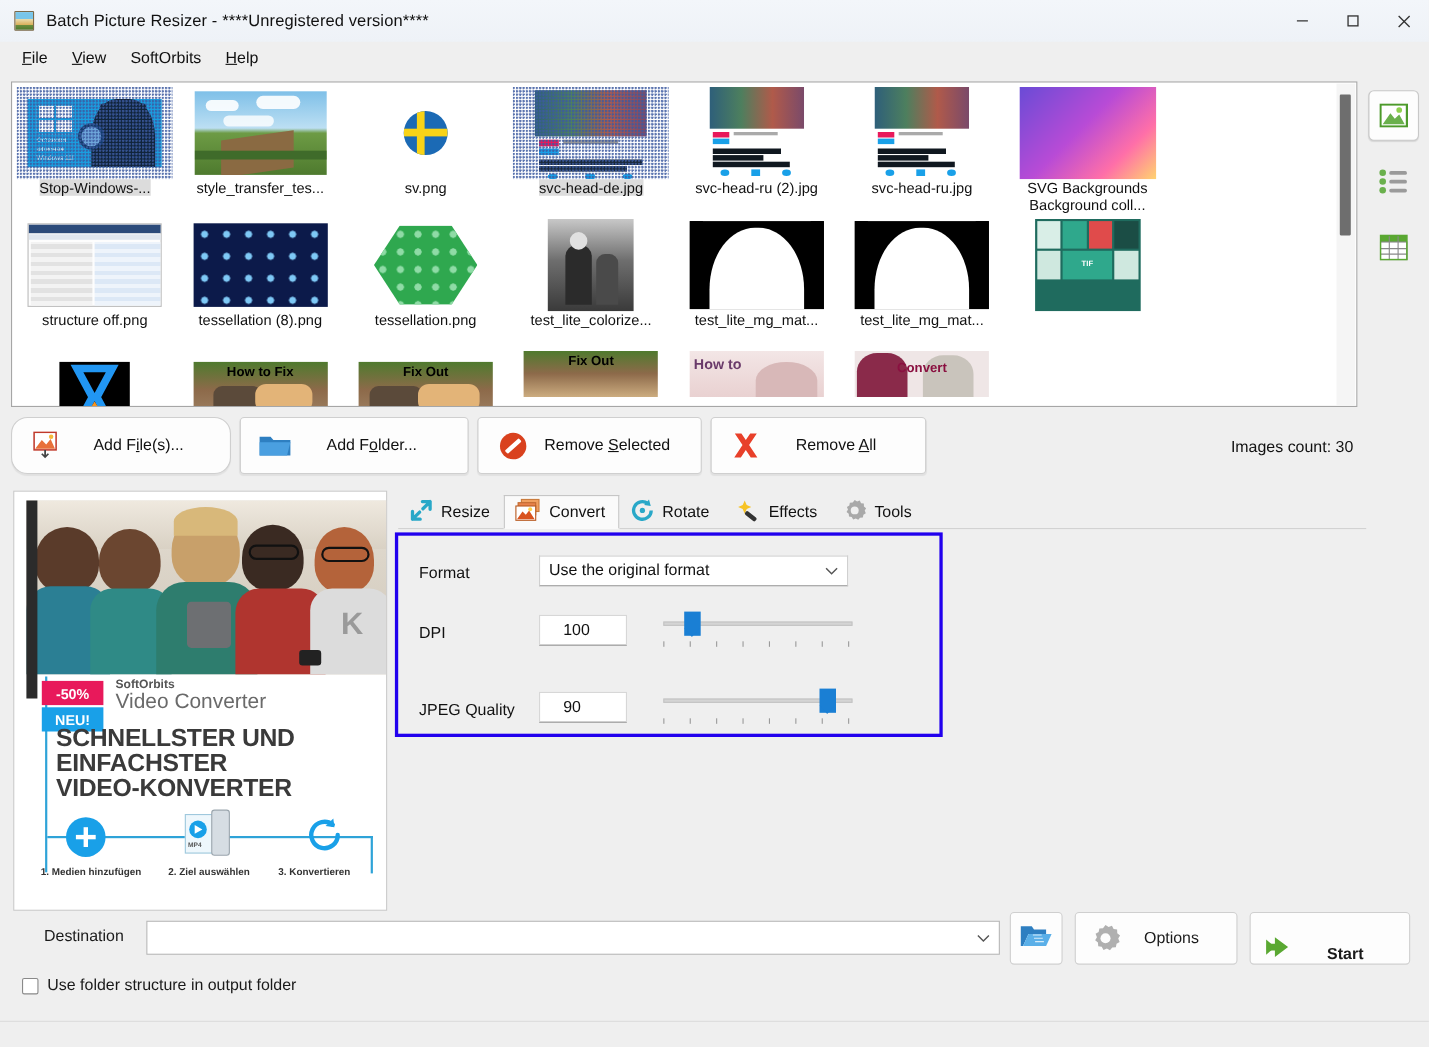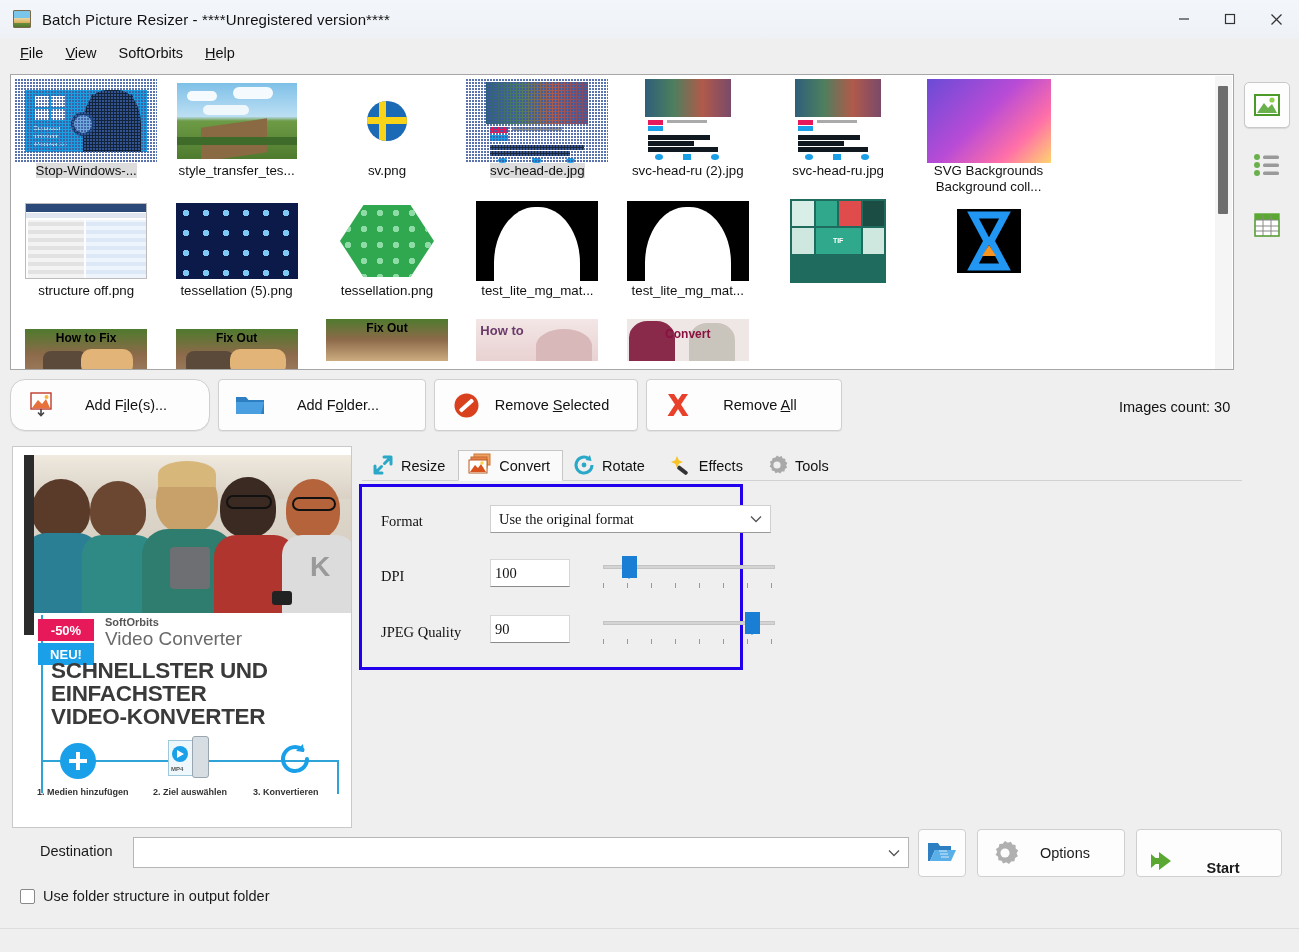--- a/index.html
+++ b/index.html
@@ -104,29 +104,29 @@
   .tab {
     height:31px; display:flex; align-items:center; gap:7px;
     padding:0 12px 0 9px; font-size:14.5px; color:#111; background:transparent;
     border:1px solid transparent; border-bottom:none;
   }
   .tab.active { background:#fafafa; border-color:#c6c6c6; border-bottom:1px solid #fafafa; }
   .tabline { position:absolute; left:362px; top:480px; width:880px; height:1px; background:#d2d2d2; }
 
   
   .convpanel {
-    position:absolute; left:359px; top:484px; width:384px; height:186px;
-    background:#efefef; border:3px solid #2200ee;font-family:Liberation Serif, serif;
+    position:absolute; left:359px; top:484px; width:498px; height:186px;
+    background:#efefef; border:3px solid #2200ee;
   }
   .row { position:absolute; left:0; width:100%; height:40px; }
   .rowlabel { position:absolute; left:19px; font-size:14.5px; color:#111; }
   .txtfield {
     position:absolute; background:#fff; border:1px solid #d7d7d7;
     border-bottom:1px solid #8a8a8a;
-    font-size:14.5px; color:#111; padding:5px 4px;
+    font-size:14.5px; color:#111; padding:5px 21px;
   }
   .combo {
     position:absolute; background:#fff; border:1px solid #d0d0d0;
     border-bottom:1px solid #9a9a9a;
     font-size:14.5px; color:#111; padding:5px 8px; display:flex; align-items:center;
   }
   .combo .cv { flex:1; }
   .slider { position:absolute; }
   .strack { position:absolute; top:9px; left:0; width:172px; height:4px; background:#d4d4d4; border:1px solid #c4c4c4; }
   .sthumb { position:absolute; top:0; width:15px; height:22px; background:#1a7fd4; }
@@ -318,33 +318,43 @@
             <div style="position:absolute;left:60px;top:16px;width:60px;height:58px;background:repeating-linear-gradient(0deg,#eef4fb 0 4px,#dce8f6 4px 8px);"></div>
           </div>
         </div>
         <div class="celllabel"><span>structure off.png</span></div>
       </div>
 
       <div class="cell">
         <div class="cellimg">
           <div class="pic" style="width:122px;height:76px;background:#0c1a4a;background-image:radial-gradient(circle at 10px 10px,#7ec8f5 3px,transparent 3.5px);background-size:20px 20px;"></div>
         </div>
-        <div class="celllabel"><span>tessellation (5).png</span></div>
+        <div class="celllabel"><span>tessellation (8).png</span></div>
       </div>
 
       <div class="cell">
         <div class="cellimg">
           <div class="pic" style="width:122px;height:76px;background:#fff;">
             <div style="position:absolute;left:14px;top:2px;width:94px;height:72px;background:#2fa84f;clip-path:polygon(25% 0,75% 0,100% 50%,75% 100%,25% 100%,0 50%);"></div>
             <div style="position:absolute;left:14px;top:2px;width:94px;height:72px;background-image:radial-gradient(circle at 8px 8px,#8fdba6 3px,transparent 3.5px);background-size:16px 16px;clip-path:polygon(25% 0,75% 0,100% 50%,75% 100%,25% 100%,0 50%);"></div>
           </div>
         </div>
         <div class="celllabel"><span>tessellation.png</span></div>
       </div>
 
+      <div class="cell">
+        <div class="cellimg">
+          <div class="pic" style="width:78px;height:84px;background:linear-gradient(180deg,#c8c8c8,#6e6e6e 45%,#3a3a3a);">
+            <div style="position:absolute;left:16px;top:24px;width:24px;height:54px;background:#2b2b2b;border-radius:10px 10px 0 0;"></div>
+            <div style="position:absolute;left:44px;top:32px;width:20px;height:46px;background:#4a4a4a;border-radius:8px 8px 0 0;"></div>
+            <div style="position:absolute;left:20px;top:12px;width:16px;height:16px;border-radius:50%;background:#e0e0e0;"></div>
+          </div>
+        </div>
+        <div class="celllabel"><span>test_lite_colorize...</span></div>
+      </div>
 
       <div class="cell">
         <div class="cellimg">
           <div class="pic" style="width:122px;height:80px;background:#000;">
             <div style="position:absolute;left:18px;top:6px;width:86px;height:80px;background:#fff;border-radius:48% 48% 0 0 / 70% 70% 0 0;"></div>
             <div style="position:absolute;left:0;top:0;width:12px;height:80px;background:#000;"></div>
             <div style="position:absolute;right:0;top:0;width:12px;height:80px;background:#000;"></div>
           </div>
         </div>
         <div class="celllabel"><span>test_lite_mg_mat...</span></div>
@@ -659,21 +669,21 @@
             <i style="left:48px"></i>
             <i style="left:72px"></i>
             <i style="left:96px"></i>
             <i style="left:120px"></i>
             <i style="left:144px"></i>
             <i style="left:168px"></i>
         </div>
       </div>
     </div>
 
-    <div class="row" style="top:128px;">
+    <div class="row" style="top:142px;">
       <div class="rowlabel" style="top:9px;">JPEG Quality</div>
       <div class="txtfield" style="left:128px;top:0px;width:80px;height:28px;">90</div>
       <div class="slider" style="left:241px;top:-3px;width:172px;height:34px;">
         <div class="strack"></div>
         <div class="sthumb" style="left:142px;"></div>
         <div class="sticks">
           <i style="left:0px"></i>
             <i style="left:24px"></i>
             <i style="left:48px"></i>
             <i style="left:72px"></i>

